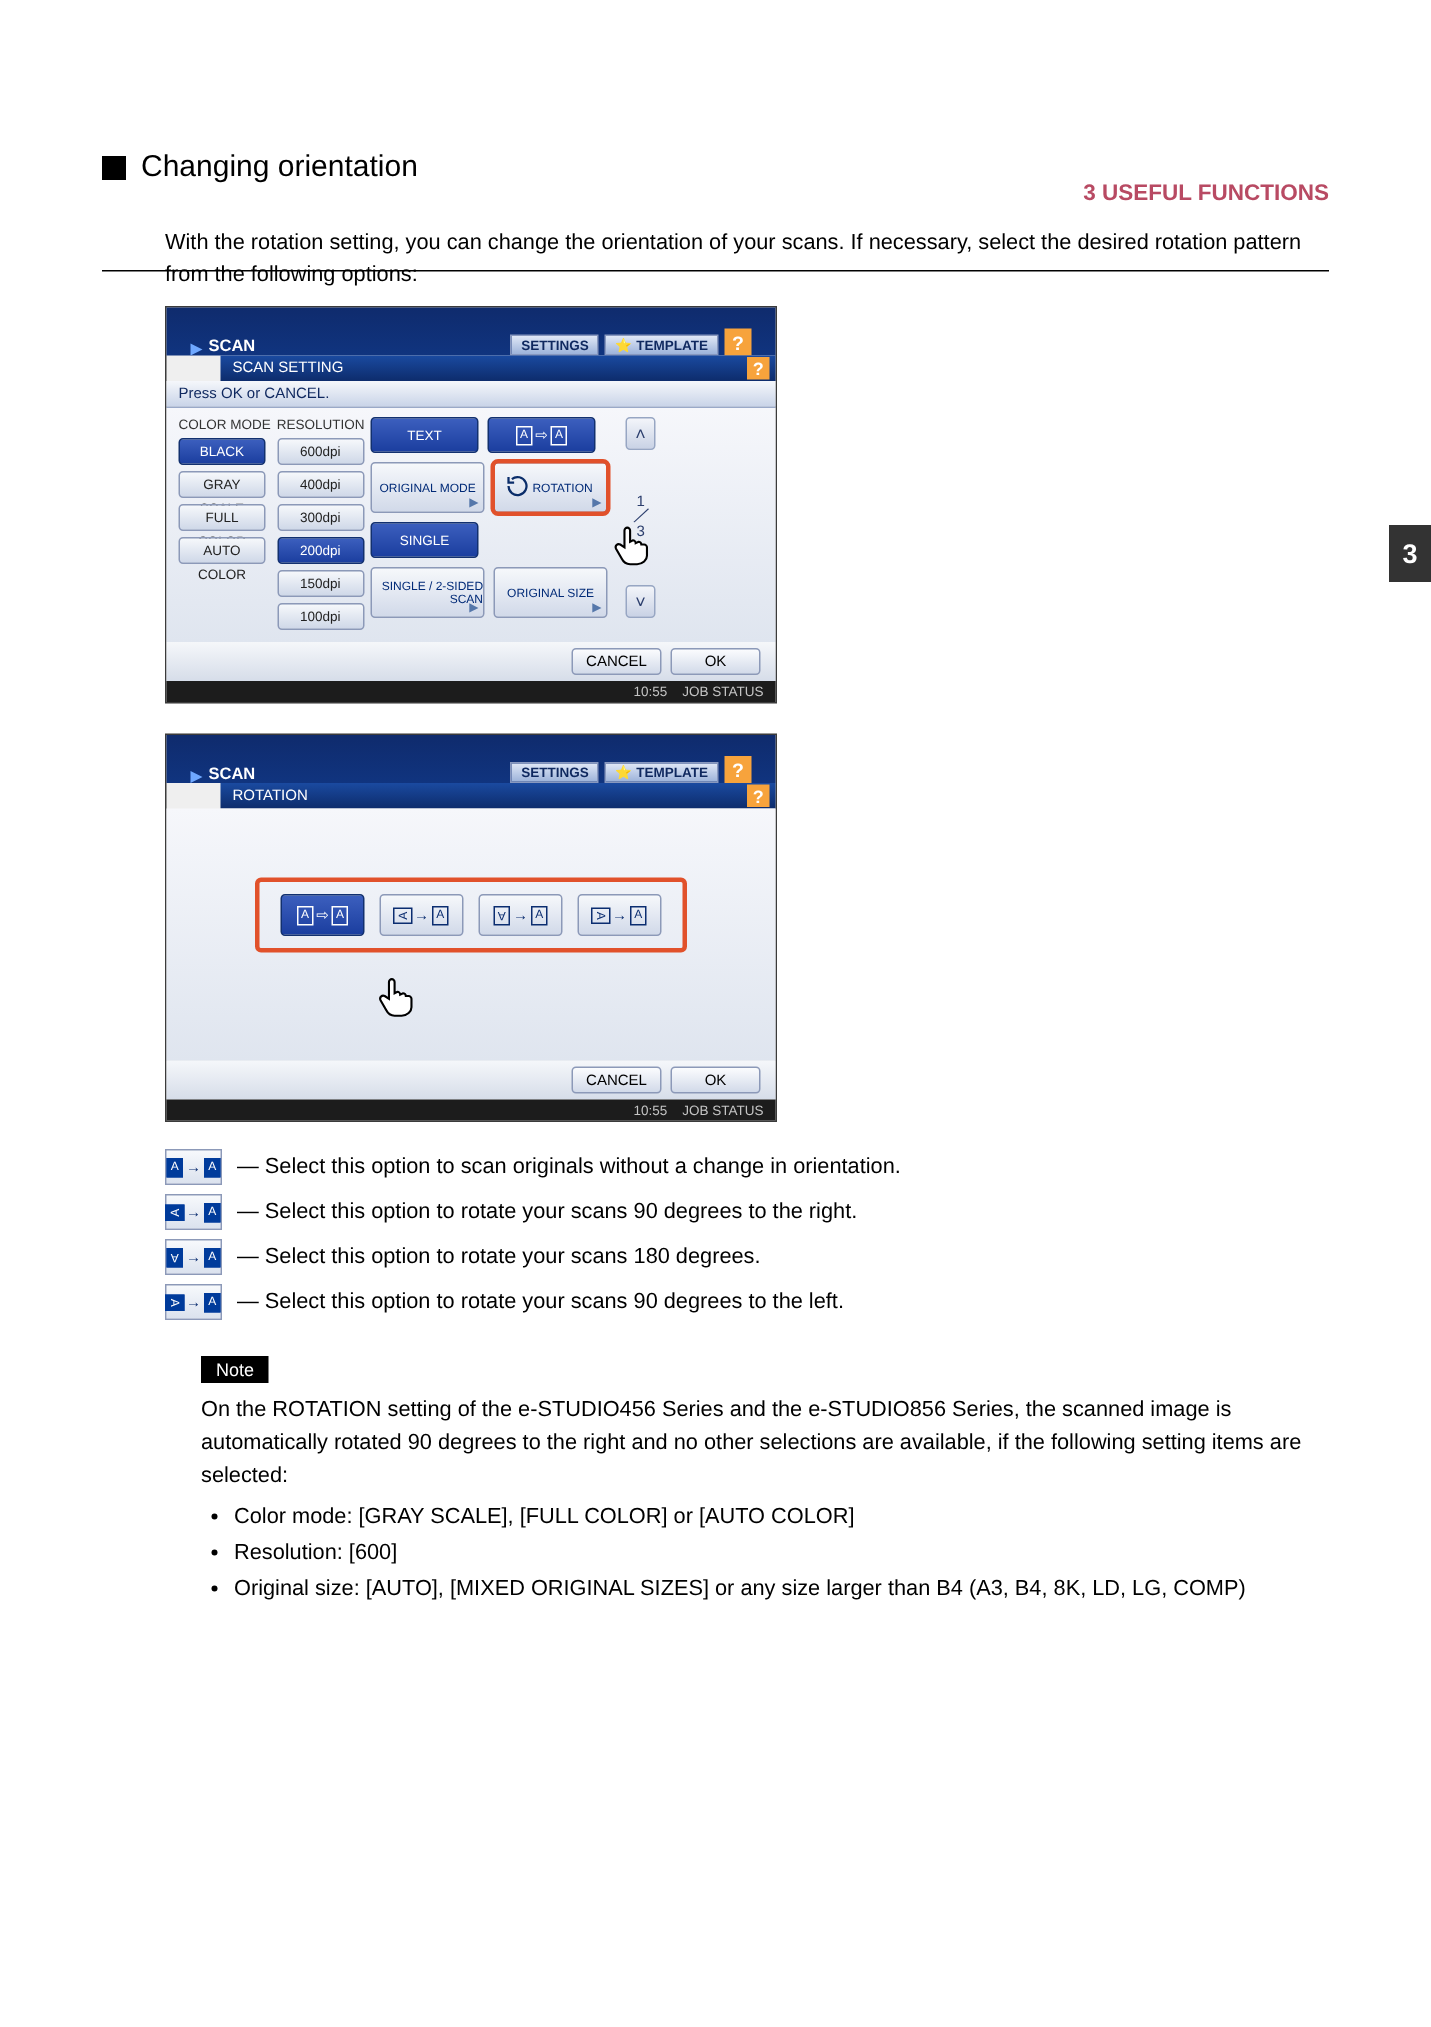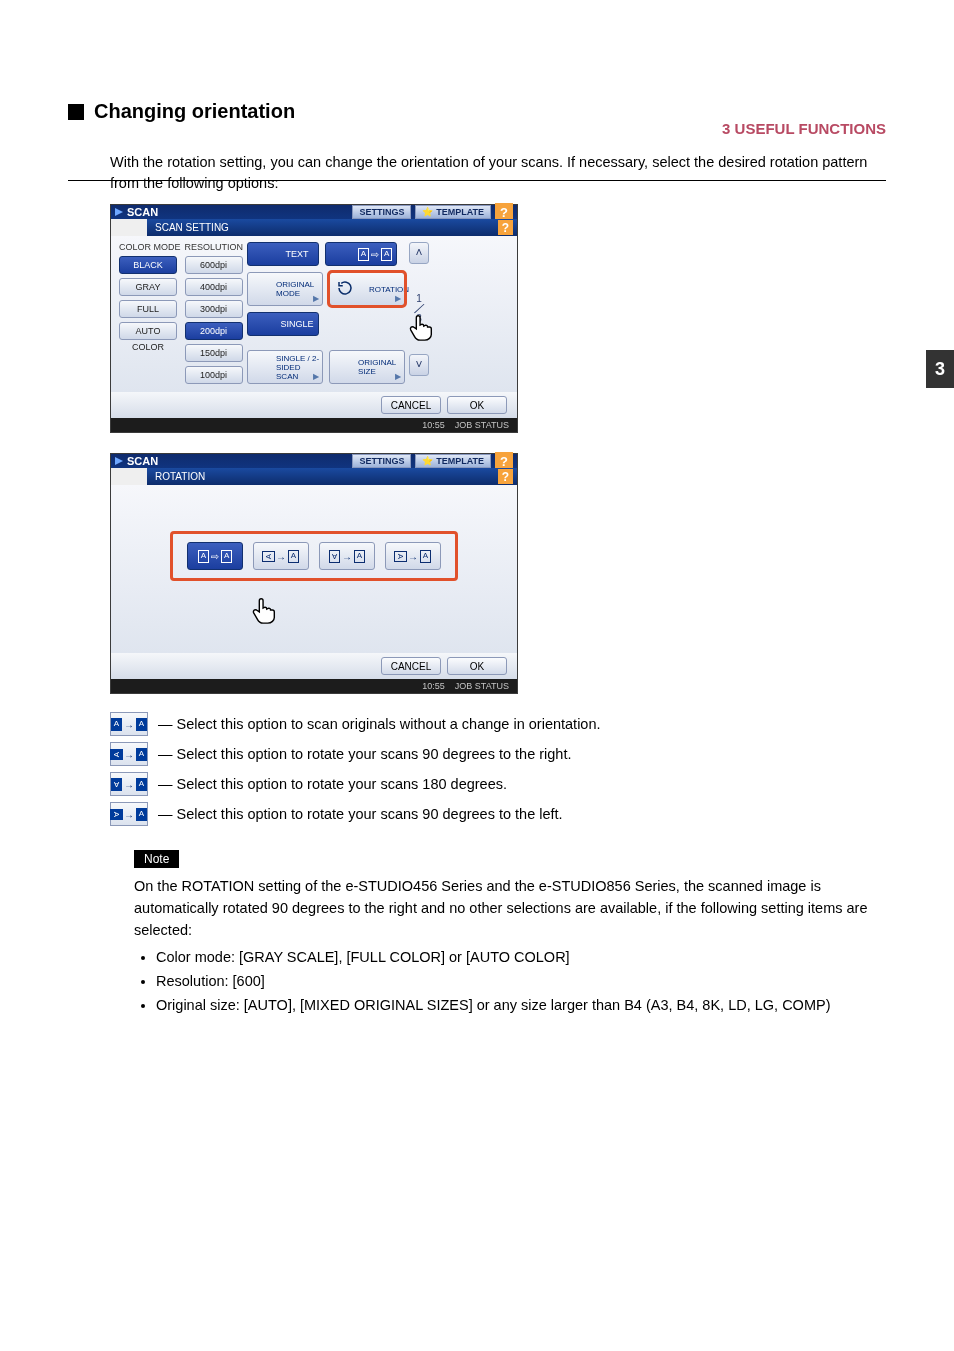--- a/index.html
+++ b/index.html
@@ -19,36 +19,36 @@
   }
   .chapter-tab {
     position: absolute; right: 0; top: 250px;
     width: 28px; height: 38px; background: #333; color: #fff;
     display: flex; align-items: center; justify-content: center;
     font-size: 18px; font-weight: bold;
   }
   .hr-top { position: absolute; top: 80px; left: 68px; right: 68px; border-top: 1px solid #000; }
   .section-title {
     margin-top: 100px;
-    font-size: 20px; font-weight: bold;
+    font-size: 20px; font-weight: normal;
     display: flex; align-items: center; gap: 10px;
   }
   .section-title .square { width: 16px; height: 16px; background: #000; display: inline-block; }
   .intro { margin: 29px 0 10px 42px; line-height: 1.45; font-size: 14.5px; }
   .screenshots { margin-left: 42px; display: flex; flex-direction: column; gap: 20px; }
 
   
   .shot {
     width: 408px; border: 1px solid #3b3b3b; background: #efefef;
     position: relative;
   }
   .shot-top {
-    height: 14px; background: linear-gradient(#0f2b6d,#10347f);
-    display: flex; align-items: center; color: #fff; font-size: 11px; font-weight: bold;
-    padding: 0 4px; position: relative;
+    height: 32px; background: linear-gradient(#0f2b6d,#10347f);
+    display: flex; align-items: flex-end; color: #fff; font-size: 11px; font-weight: bold;
+    padding: 0 16px; position: relative;
   }
   .shot-top .tri { width:0;height:0;border-left:8px solid #6fa8ff;border-top:4px solid transparent;border-bottom:4px solid transparent;margin-right:4px;}
   .shot-top .spacer { flex: 1; }
   .shot-top .top-btn {
     font-size: 9px; background: linear-gradient(#dfe7f6,#9db3da); color:#0f285f;
     padding: 1px 6px; border: 1px solid #8898bf; margin-left: 4px;
   }
   .shot-top .help {
     width:18px;height:18px;background:#f7a33c;color:#fff;font-weight:bold;
     display:flex;align-items:center;justify-content:center;margin-left:4px;font-size:13px;
@@ -72,24 +72,24 @@
   }
   .col { display:flex; flex-direction:column; gap:4px; }
   .col-label { font-size:9px; color:#333; }
   .tbtn {
     font-size:9px; background:linear-gradient(#f6f8fb,#cfd8e8); color:#222;
     border:1px solid #8c99b8; border-radius:3px; text-align:center;
     width:58px; height:18px; line-height:16px;
   }
   .tbtn.sel { background:linear-gradient(#3c5fbe,#1b3e9f); color:#fff; border-color:#12306f;}
   .bigbtn {
-    width:76px; height:34px; font-size:9px; color:#012a77; text-align:left;
+    width:76px; height:34px; font-size:9px; color:#012a77; text-align:right;
     border:1px solid #8c99b8; border-radius:3px;
     background:linear-gradient(#f6f8fb,#d1d9e9);
-    display:flex; align-items:center; justify-content:center; position:relative;padding-left:28px;
+    display:flex; align-items:center; justify-content:center; position:relative;
   }
   .bigbtn.sel { background:linear-gradient(#3c5fbe,#1b3e9f); color:#fff; border-color:#12306f;}
   .bigbtn .arrow { position:absolute; right:3px; bottom:2px; font-size:8px; color:#5577aa;}
   .rotation-btn { outline:3px solid #e1512b; outline-offset:-1px; }
   .rotation-btn .roticon {
     position:absolute; left:6px; top:6px; width:18px; height:18px;
   }
   .vscroll { width:20px; display:flex; flex-direction:column; align-items:center; }
   .vbtn { width:20px;height:22px;background:linear-gradient(#f3f5fa,#c9d2e5);border:1px solid #97a6c3;border-radius:3px;display:flex;align-items:center;justify-content:center;color:#2c3e6d;font-size:12px;}
   .pageno { font-size:10px; color:#2c3e6d; margin:30px 0; text-align:center; line-height:1;}
@@ -157,20 +157,21 @@
     <span>SCAN</span>
     <span class="spacer"></span>
     <span class="top-btn">SETTINGS</span>
     <span class="top-btn">⭐ <span>TEMPLATE</span></span>
     <span class="help">?</span>
   </div>
   <div class="subbar">
     <span>SCAN SETTING</span>
     <span class="helpq">?</span>
   </div>
+  <div class="instr">Press OK or CANCEL.</div>
   <div class="shot-body">
     <div class="col">
       <div class="col-label">COLOR MODE</div>
       <div class="tbtn sel">BLACK</div>
       <div class="tbtn">GRAY SCALE</div>
       <div class="tbtn">FULL COLOR</div>
       <div class="tbtn">AUTO COLOR</div>
     </div>
     <div class="col">
       <div class="col-label">RESOLUTION</div>
@@ -198,21 +199,21 @@
                 <span class="arrow">▶</span>
         </div>
         <div class="bigbtn rotation-btn">
           <svg class="roticon" viewBox="0 0 24 24">
                   <path fill="none" stroke="#0a2d6a" stroke-width="2" d="M4 12a8 8 0 1 0 3-6.2M4 4v5h5"></path>
                 </svg>
           <span style="font-size:8px; margin-left:16px;">ROTATION</span>
                 <span class="arrow">▶</span>
         </div>
       </div>
-      <div style="display:flex; gap:8px;flex-direction:column;">
+      <div style="display:flex; gap:22px;">
         <div class="bigbtn sel" style="width:72px;height:24px;">SINGLE</div>
         <div style="width:72px;"></div>
       </div>
       <div style="display:flex; gap:6px;">
         <div class="bigbtn">
           <span style="font-size:8px;">SINGLE / 2-SIDED SCAN</span>
                 <span class="arrow">▶</span>
         </div>
         <div class="bigbtn">
           <span style="font-size:8px;">ORIGINAL SIZE</span>

